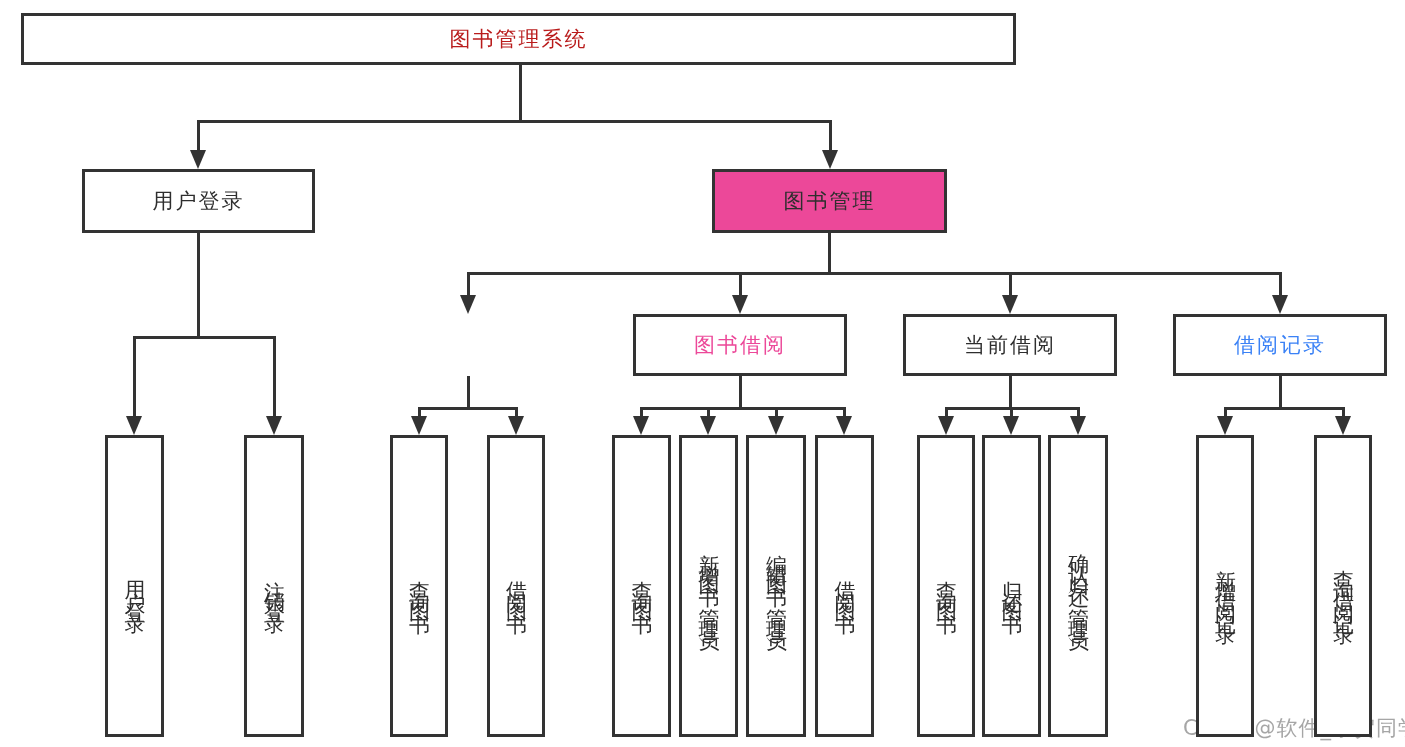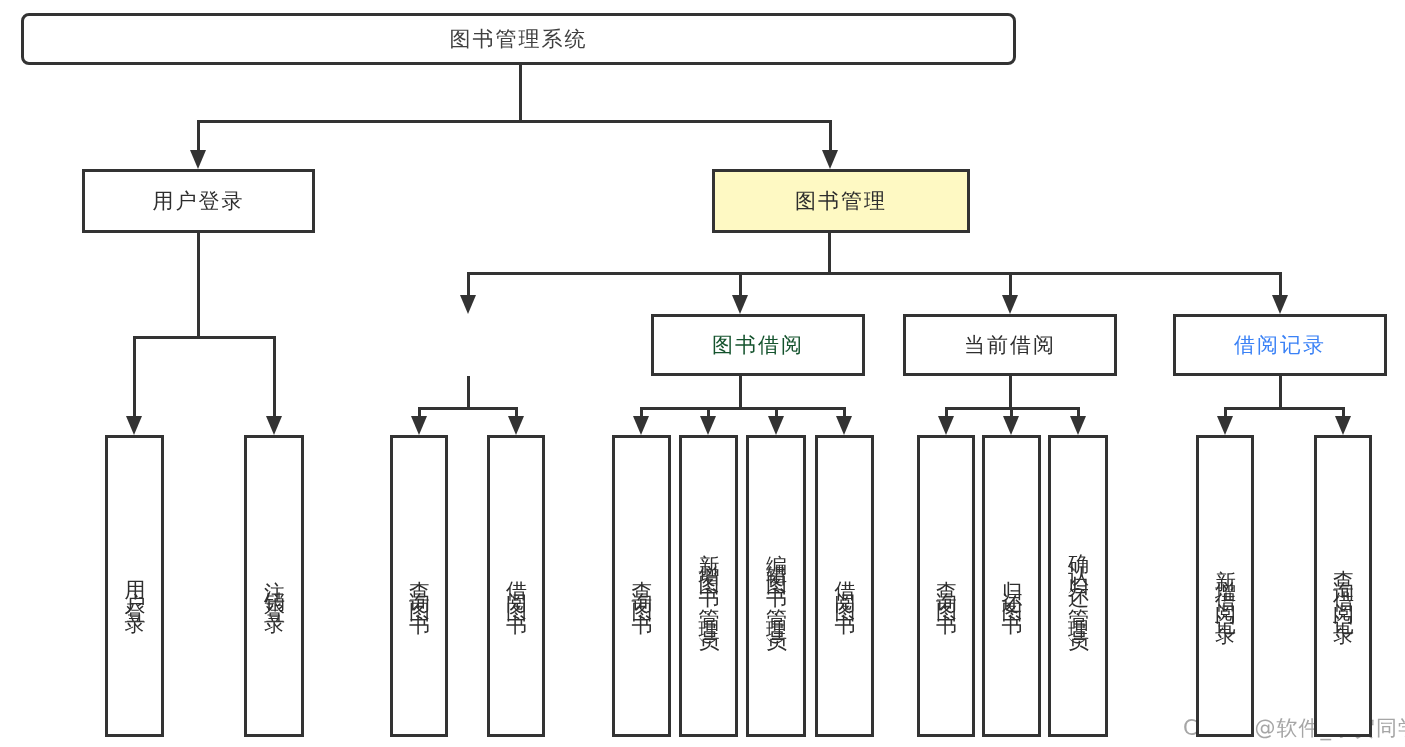--- a/index.html
+++ b/index.html
@@ -78,30 +78,30 @@
     <div class="line" style="left: 1009.5px; top: 407px; width: 3px; height: 12px; background: rgb(51, 51, 51);"></div>
     <div class="arrow" style="left: 1003px; top: 416px; border-top-color: rgb(51, 51, 51);"></div>
     <div class="line" style="left: 1076.5px; top: 407px; width: 3px; height: 12px; background: rgb(51, 51, 51);"></div>
     <div class="arrow" style="left: 1070px; top: 416px; border-top-color: rgb(51, 51, 51);"></div>
     <div class="line" style="left: 1278.5px; top: 376px; width: 3px; height: 34px; background: rgb(51, 51, 51);"></div>
     <div class="line" style="left: 1223.5px; top: 407px; width: 121px; height: 3px; background: rgb(51, 51, 51);"></div>
     <div class="line" style="left: 1223.5px; top: 407px; width: 3px; height: 12px; background: rgb(51, 51, 51);"></div>
     <div class="arrow" style="left: 1217px; top: 416px; border-top-color: rgb(51, 51, 51);"></div>
     <div class="line" style="left: 1341.5px; top: 407px; width: 3px; height: 12px; background: rgb(51, 51, 51);"></div>
     <div class="arrow" style="left: 1335px; top: 416px; border-top-color: rgb(51, 51, 51);"></div>
-    <div class="node horizontal root" style="left: 21px; top: 13px; width: 995px; height: 52px; border-color: rgb(51, 51, 51); background: rgb(255, 255, 255); color: #404040; border-radius: 8px;">
+    <div class="node horizontal root" style="left: 21px; top: 13px; width: 995px; height: 52px; border-color: rgb(51, 51, 51); background: rgb(255, 255, 255); color: #b91c1c;">
       <span>图书管理系统</span>
     </div>
     <div class="node horizontal" style="left: 82px; top: 169px; width: 233px; height: 64px; border-color: rgb(51, 51, 51); background: rgb(255, 255, 255); color: rgb(46, 46, 46);">
       <span>用户登录</span>
     </div>
-    <div class="node horizontal" style="left: 712px; top: 169px; width: 258px; height: 64px; border-color: rgb(51, 51, 51); background: #fef9c3; color: rgb(46, 46, 46);">
+    <div class="node horizontal" style="left: 712px; top: 169px; width: 235px; height: 64px; border-color: rgb(51, 51, 51); background: #ec4899; color: rgb(46, 46, 46);">
       <span>图书管理</span>
     </div>
-    <div class="node horizontal" style="left: 633px; top: 314px; width: 214px; height: 62px; border-color: rgb(51, 51, 51); background: rgb(255, 255, 255); color: #14532d; margin-left: 18px;">
+    <div class="node horizontal" style="left: 633px; top: 314px; width: 214px; height: 62px; border-color: rgb(51, 51, 51); background: rgb(255, 255, 255); color: #ec4899;">
       <span>图书借阅</span>
     </div>
     <div class="node horizontal" style="left: 903px; top: 314px; width: 214px; height: 62px; border-color: rgb(51, 51, 51); background: rgb(255, 255, 255); color: rgb(46, 46, 46);">
       <span>当前借阅</span>
     </div>
     <div class="node horizontal" style="left: 1173px; top: 314px; width: 214px; height: 62px; border-color: rgb(51, 51, 51); background: rgb(255, 255, 255); color: #3b82f6;">
       <span>借阅记录</span>
     </div>
     <div class="node vertical" style="left: 105px; top: 435px; width: 59px; height: 302px; border-color: rgb(51, 51, 51); background: rgb(255, 255, 255); color: rgb(46, 46, 46);">
       <span>用户登录</span>

